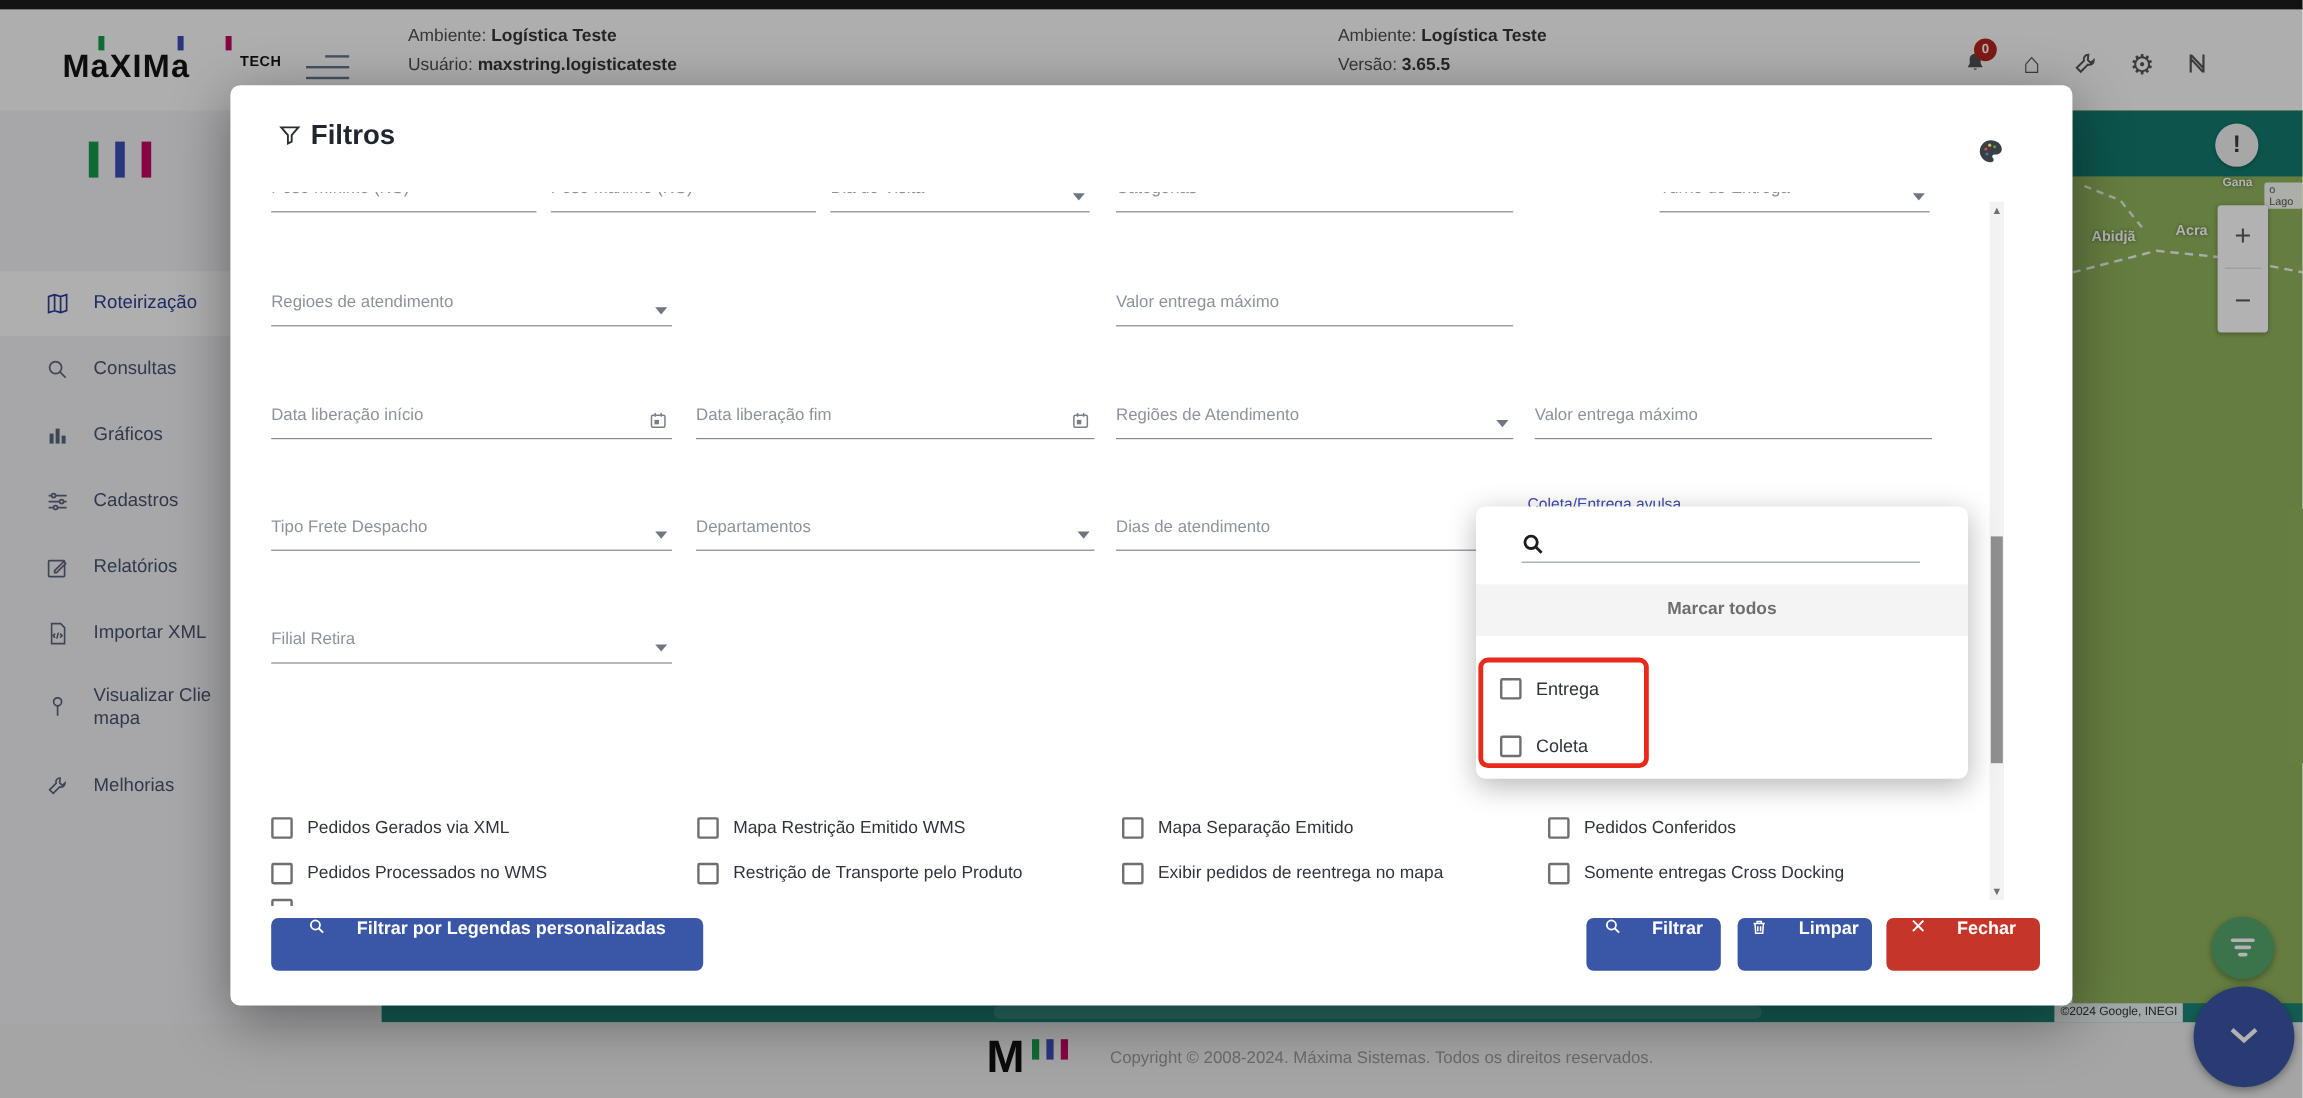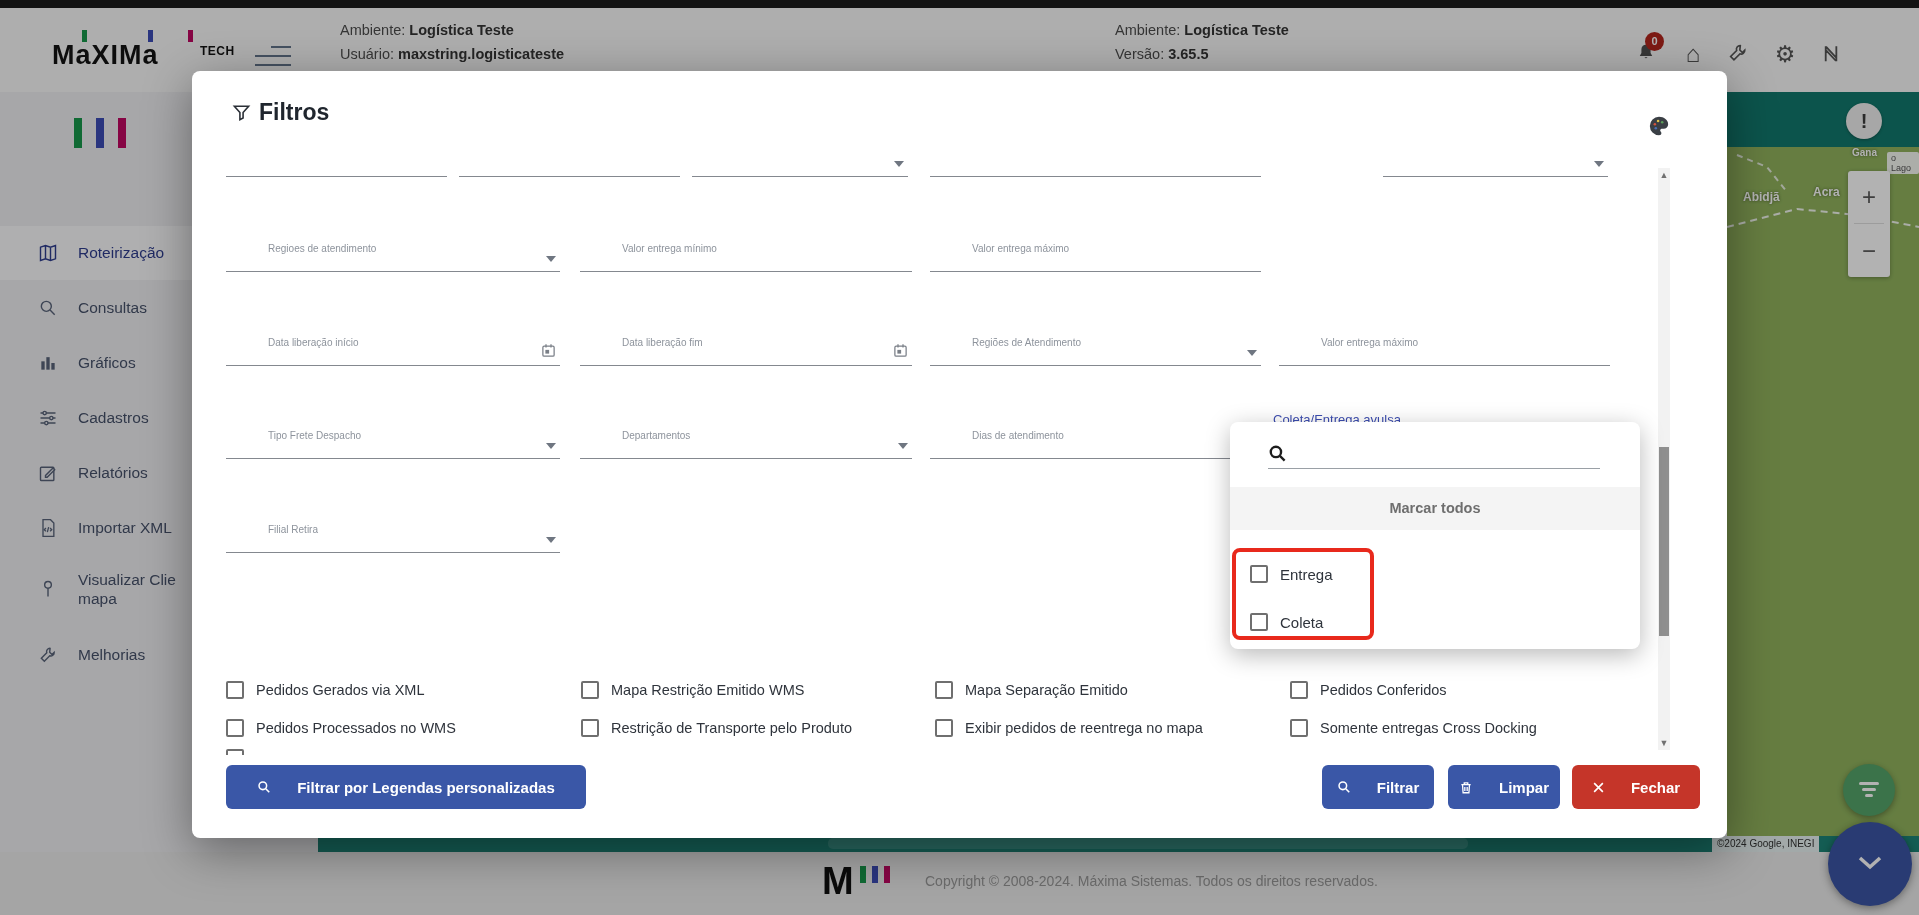--- a/index.html
+++ b/index.html
@@ -64,37 +64,37 @@
   
   .overlay { left:0; top:0; width:1919px; height:915px; background:rgba(0,0,0,.30); z-index:40; }
 
   
   .modal { left:192px; top:71px; width:1535px; height:767px; background:#ffffff; border-radius:8px; box-shadow:0 12px 48px rgba(0,0,0,.4); z-index:50; }
   .m-title { position:absolute; left:40px; top:28px; font-size:23px; font-weight:bold; color:#20262e; display:flex; align-items:center; gap:8px; }
   .palette { position:absolute; left:1456px; top:44px; width:22px; height:22px; cursor:pointer; }
 
   .scroll-area { position:absolute; left:0; top:89px; width:1456px; height:595px; overflow:hidden; }
   .fld { position:absolute; height:38px; border-bottom:1px solid #84888f; cursor:text; }
-  .flabel { position:absolute; left:0; top:9px; font-size:10px; color:#8d939c; white-space:nowrap;margin-left:42px; }
+  .flabel { position:absolute; left:0; top:9px; font-size:14px; color:#8d939c; white-space:nowrap; }
   .dd-arrow { position:absolute; right:4px; bottom:9px; width:0; height:0; border-left:5px solid transparent; border-right:5px solid transparent; border-top:6px solid #6f7681; }
   .cal { position:absolute; right:4px; bottom:7px; }
 
   .chk-row { position:absolute; display:flex; align-items:center; gap:12px; cursor:pointer; }
   .chk-box { width:18px; height:18px; border:2px solid #6f6f6f; border-radius:2px; background:#fff; flex:0 0 auto; }
   .chk-label { font-size:14.5px; color:#2f343c; white-space:nowrap; }
 
   .free-label { position:absolute; font-size:13px; color:#3c4db0; white-space:nowrap; }
 
   
   .sb-track { position:absolute; left:1466px; top:97px; width:12px; height:582px; background:#f2f2f2; }
   .sb-arrow { position:absolute; left:0; width:12px; height:14px; font-size:9px; color:#707070; text-align:center; line-height:14px; cursor:pointer; }
   .sb-thumb { position:absolute; left:1px; top:279px; width:10px; height:189px; background:#8f8f8f; cursor:grab; }
 
   
-  .btn { position:absolute; top:694px; height:44px; border:none; border-radius:6px; color:#fff; font-family:"Liberation Sans",sans-serif; font-size:15px; font-weight:bold; display:flex; align-items:center; justify-content:center; gap:26px; cursor:pointer; }
+  .btn { position:absolute; top:694px; height:44px; border:none; border-radius:6px; color:#fff; font-family:"Liberation Sans",sans-serif; font-size:15px; font-weight:bold; display:flex; justify-content:center; gap:26px; cursor:pointer; }
   .btn-blue { background:#3a57a7; }
   .btn-red { background:#c53529; }
 
   
   .popup { position:absolute; left:1038px; top:351px; width:410px; height:227px; background:#fff; border-radius:8px; box-shadow:0 6px 24px rgba(0,0,0,.28); z-index:20; }
   .p-search { position:absolute; left:38px; top:18px; width:334px; height:30px; }
   .p-search input { position:absolute; left:26px; top:0; width:306px; height:26px; border:none; outline:none; font-size:15.5px; color:#333; font-family:"Liberation Sans",sans-serif; }
   .p-search input::placeholder { color:#a3a3a3; }
   .p-underline { position:absolute; left:0px; top:28px; width:332px; height:1px; background:#9aa0a6; }
   .p-band { position:absolute; left:0; top:65px; width:410px; height:43px; background:#f4f4f4; text-align:center; line-height:43px; font-size:14.5px; font-weight:bold; color:#6e6e6e; cursor:pointer; }
@@ -291,23 +291,20 @@
           <span class="flabel">Categorias</span>
         </div>
       <div class="fld" style="left:1191px; top:-21px; width:225px;">
           <span class="flabel">Turno de Entrega</span>
           <span class="dd-arrow"></span>
         </div>
 
       <div class="fld" style="left:34px; top:74px; width:334px;">
           <span class="flabel">Regioes de atendimento</span>
           <span class="dd-arrow"></span>
-        </div>
-      <div class="fld" style="left:388px; top:74px; width:332px;">
-          <span class="flabel">Valor entrega mínimo</span>
         </div>
       <div class="fld" style="left:738px; top:74px; width:331px;">
           <span class="flabel">Valor entrega máximo</span>
         </div>
 
       <div class="fld" style="left:34px; top:168px; width:334px;">
           <span class="flabel">Data liberação início</span>
         <svg class="cal" width="15" height="15" viewBox="0 0 24 24" fill="none" stroke="#7a7f87" stroke-width="2">
             <rect x="3" y="5" width="18" height="16" rx="2"></rect>
             <path d="M8 2v5M16 2v5"></path>

